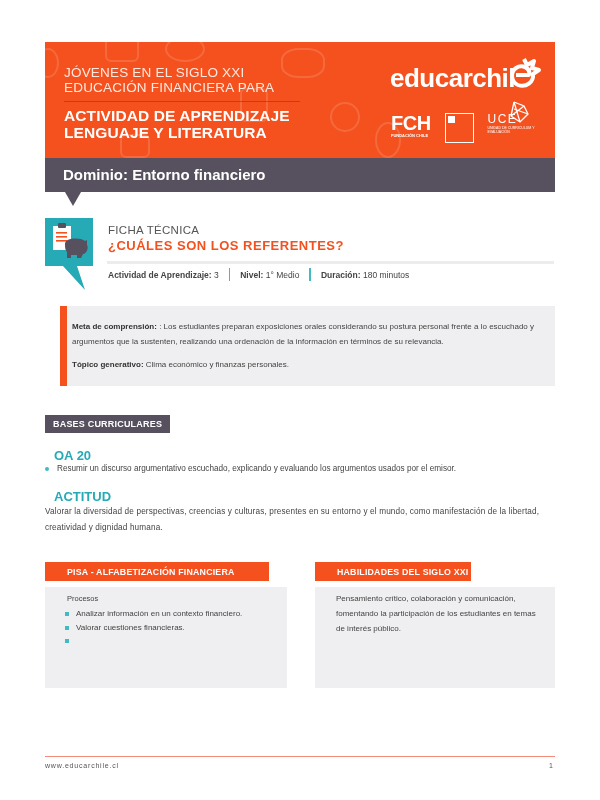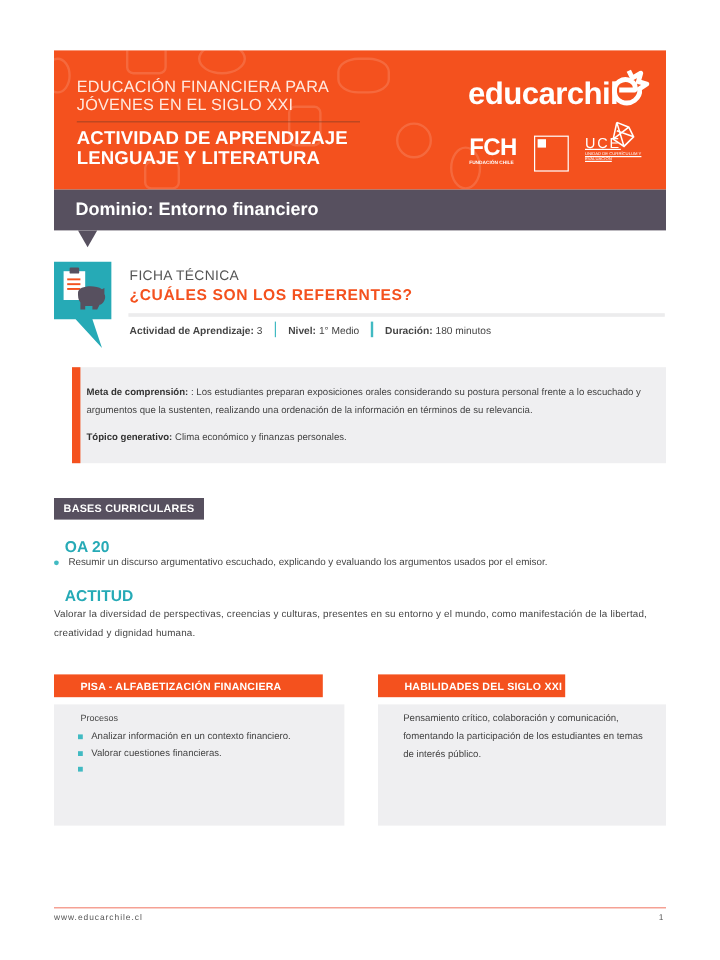--- a/index.html
+++ b/index.html
@@ -16,21 +16,21 @@
     .header-divider { height: 1px; background: rgba(120,60,40,0.55); margin: 6px 0 5px 0; width: 236px; }
     .header-title { color: #ffffff; font-size: 15.5px; line-height: 17px; font-weight: 700; letter-spacing: 0.1px; }
 
     .logo-word { position: absolute; left: 345px; top: 21px; color: #ffffff; font-size: 26px; font-weight: 700; letter-spacing: -0.5px; }
     .logo-e { position: absolute; left: 461px; top: 14px; width: 36px; height: 36px; }
     .partner-row { position: absolute; left: 346px; top: 71px; height: 30px; display: flex; align-items: flex-start; gap: 14px; }
     .fch { color: #fff; font-weight: 700; font-size: 20px; line-height: 20px; letter-spacing: -0.5px; position: relative; }
     .fch small { display: block; font-size: 4px; line-height: 5px; font-weight: 700; letter-spacing: 0; }
     .gov { width: 30px; height: 30px; border: 1.5px solid #fff; position: relative; }
     .gov::before { content: ""; position: absolute; left: 2px; top: 2px; width: 7px; height: 7px; background: #fff; }
-    .uce { color: #fff; font-size: 12px; font-weight: 400; letter-spacing: 1.5px; line-height: 13px; text-decoration: underline; }
+    .uce { color: #fff; font-size: 12px; font-weight: 400; letter-spacing: 1.5px; line-height: 13px; }
     .uce small { display: block; font-size: 3.5px; line-height: 4px; letter-spacing: 0; }
     .stars { position: absolute; left: 463px; top: 58px; width: 22px; height: 24px; }
 
     .domain-bar {
       position: absolute; left: 45px; top: 158px; width: 510px; height: 34px;
       background: #57505f;
     }
     .domain-bar span { position: absolute; left: 18px; top: 8px; color: #fff; font-size: 15px; font-weight: 700; }
     .domain-pointer {
       position: absolute; left: 65px; top: 192px; width: 0; height: 0;
@@ -88,22 +88,22 @@
   <div class="doodle" style="left:60px;top:-10px;width:34px;height:30px;"></div>
   <div class="doodle" style="left:120px;top:-6px;width:40px;height:26px;border-radius:50%;"></div>
   <div class="doodle" style="left:195px;top:46px;width:28px;height:34px;"></div>
   <div class="doodle" style="left:236px;top:6px;width:44px;height:30px;border-radius:40%;"></div>
   <div class="doodle" style="left:-8px;top:6px;width:22px;height:30px;border-radius:50%;"></div>
   <div class="doodle" style="left:285px;top:60px;width:30px;height:30px;border-radius:50%;"></div>
   <div class="doodle" style="left:75px;top:92px;width:30px;height:24px;"></div>
   <div class="doodle" style="left:330px;top:80px;width:26px;height:36px;border-radius:50%;"></div>
 
   <div class="header-left">
+    <div class="header-sub">JÓVENES EN EL SIGLO XXI</div>
     <div class="header-sub">EDUCACIÓN FINANCIERA PARA</div>
-    <div class="header-sub">JÓVENES EN EL SIGLO XXI</div>
     <div class="header-divider"></div>
     <div class="header-title">ACTIVIDAD DE APRENDIZAJE</div>
     <div class="header-title">LENGUAJE Y LITERATURA</div>
   </div>
 
   <div class="logo-word">educarchil</div>
   <svg class="logo-e" viewBox="0 0 36 36">
     <path d="M18 3 L21 9 L28 5 L26 12 L33 14 L27 18 C28 26 20 32 12 29 C5 26 4 16 10 12 C16 8 25 12 23 19 L10 19" fill="none" stroke="#ffffff" stroke-width="4" stroke-linejoin="round"></path>
   </svg>
 

